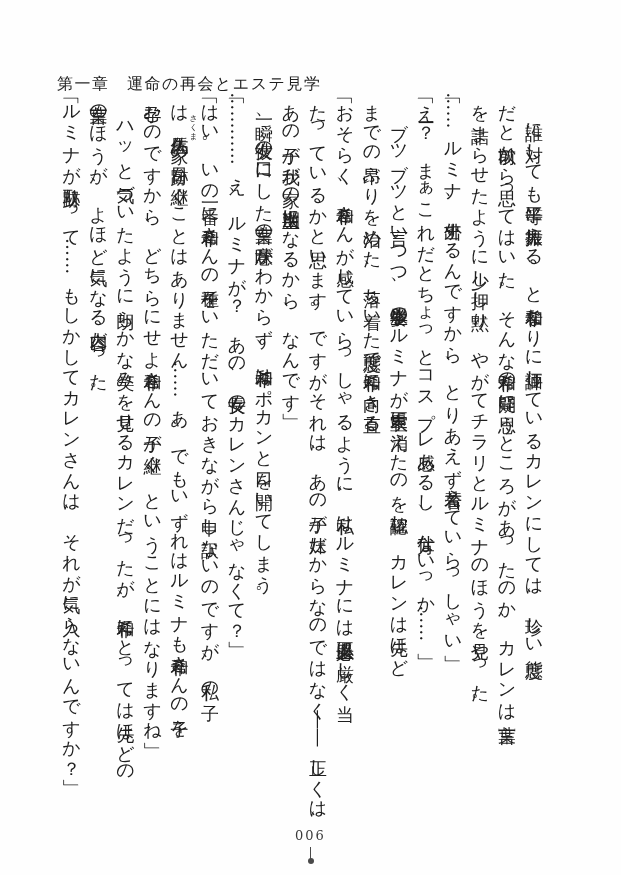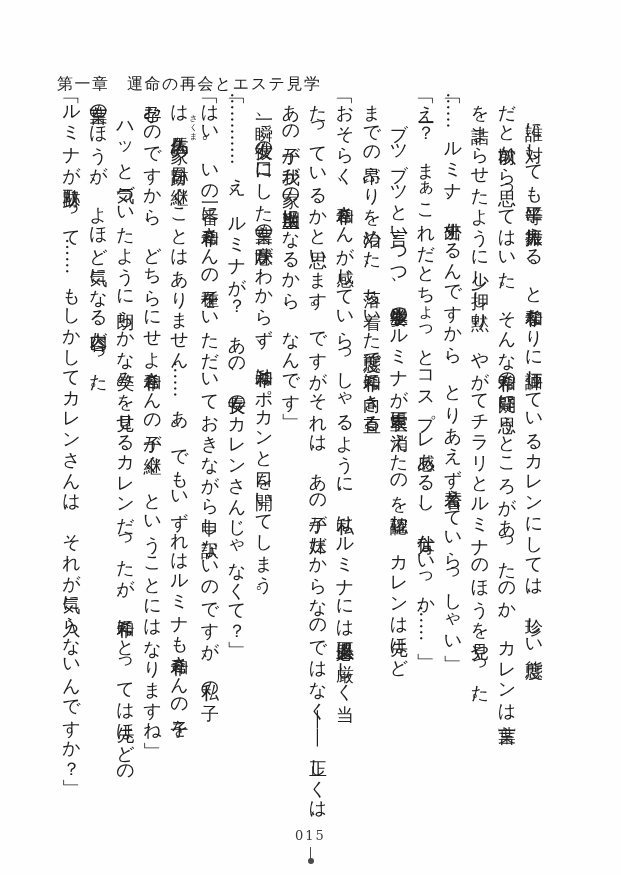--- a/index.html
+++ b/index.html
@@ -90,17 +90,17 @@
       <div class="line">「…………え、ルミナが？　あの、長女のカレンさんじゃなくて？」</div>
       <div class="line">「はい。いの一番に和希さんの子種をいただいておきながら申し訳ないのですが、私の子</div>
       <div class="line">は<ruby>佐久馬<rt>さくま</rt></ruby>家の跡目を継ぐことはありません……あ、でもいずれはルミナも和希さんの子を</div>
       <div class="line">孕むのですから、どちらにせよ和希さんの子が継ぐ、ということにはなりますね」</div>
       <div class="line indent">ハッと気づいたように朗らかな笑みを見せるカレンだったが、和希にとっては先ほどの</div>
       <div class="line">言葉のほうが、よほど気になる内容だった。</div>
       <div class="line">「ルミナが跡取りって……もしかしてカレンさんは、それが気に入らないんですか？」</div>
     </div>
 
   <div class="page-footer">
-    <span class="page-number">015</span>
+    <span class="page-number">006</span>
     <div class="ornament"></div>
   </div>
 
 </div>
 
 </body></html>

